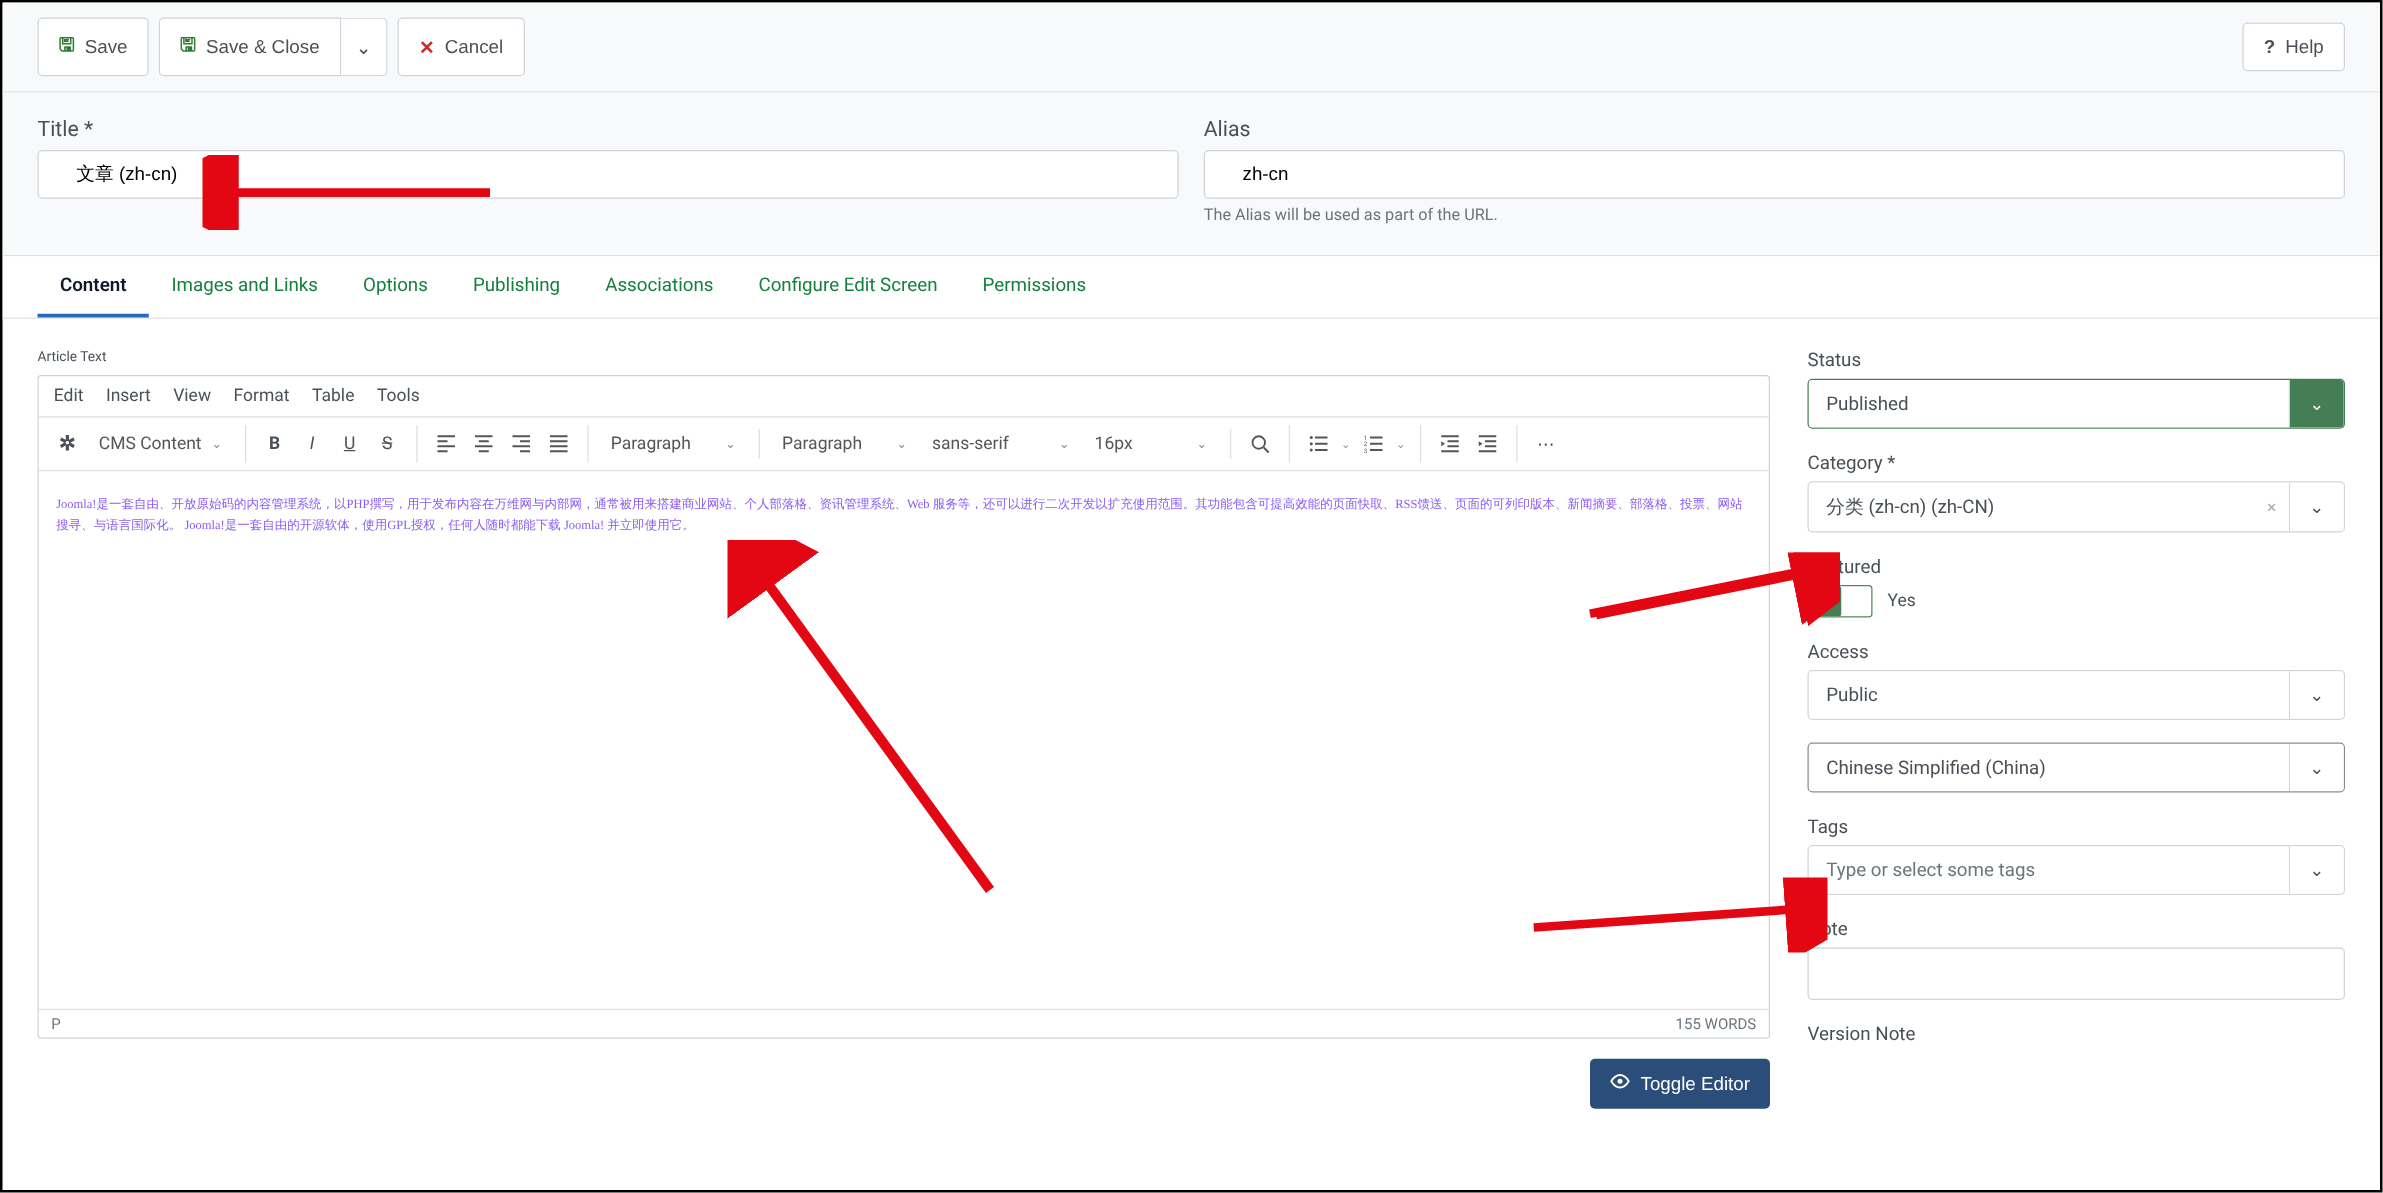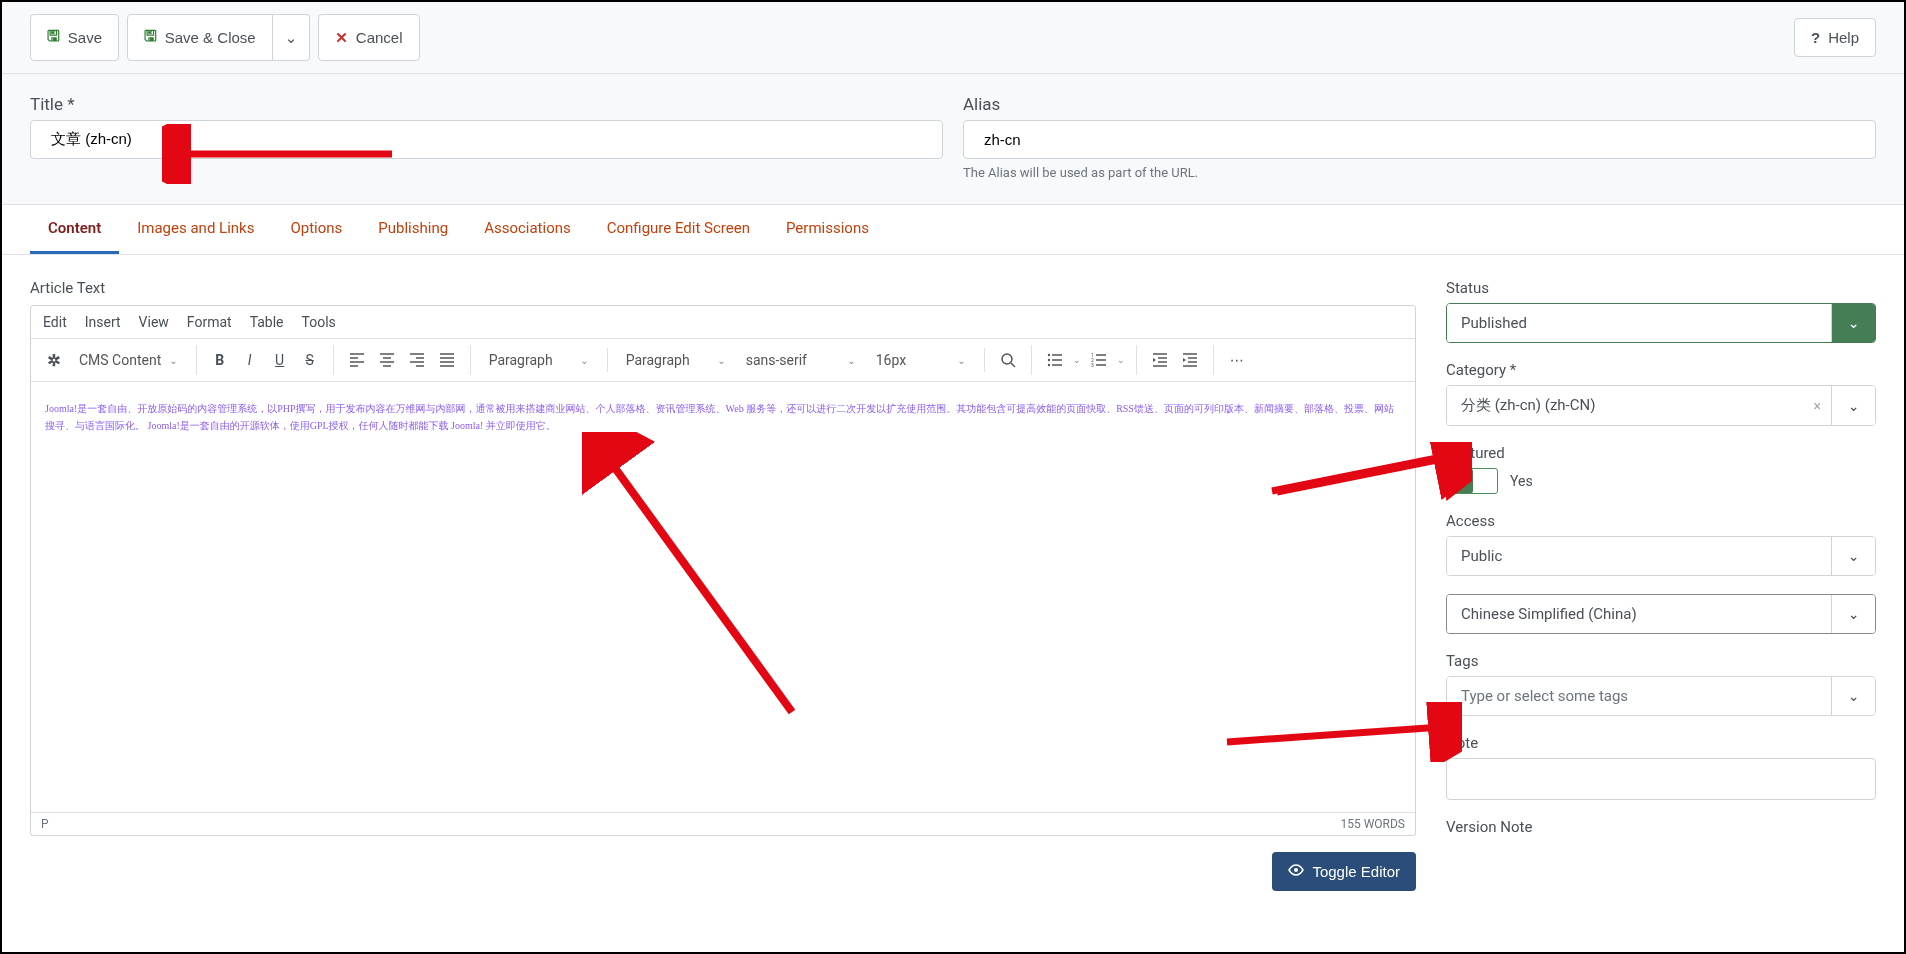--- a/index.html
+++ b/index.html
@@ -9,29 +9,29 @@
 .btn { display: inline-flex; align-items: center; gap: 8px; padding: 10px 16px; background: #fff; border: 1px solid #ced4da; border-radius: 4px; cursor: pointer; font-size: 15px; color: #495057; }
 .btn-group { display: flex; }
 .btn-group .btn:first-child { border-top-right-radius: 0; border-bottom-right-radius: 0; }
 .btn-group .btn.chev { border-top-left-radius: 0; border-bottom-left-radius: 0; border-left: 0; padding: 10px 12px; }
 .save-icn { color: #2f7d32; font-weight: bold; }
 .cancel-icn { color: #c9302c; font-weight: bold; }
 .help-icn { color: #495057; font-weight: bold; }
 .form-header { display: flex; gap: 20px; padding: 20px 28px 24px 28px; background: #f8f9fa; border-bottom: 1px solid #dee2e6; }
 .field-group { flex: 1; }
 .field-label { display: block; margin-bottom: 6px; font-size: 17px; color: #495057; }
-.field-input { width: 100%; padding: 10px 20px; border: 1px solid #ced4da; border-radius: 4px; font-size: 15px; background: #fff; }
+.field-input { width: 100%; padding: 10px 30px; border: 1px solid #ced4da; border-radius: 4px; font-size: 15px; background: #fff; }
 .field-help { margin-top: 6px; font-size: 13px; color: #6c757d; }
 .tabs { display: flex; padding: 0 28px; background: #fff; border-bottom: 1px solid #dee2e6; }
-.tab { padding: 14px 18px; cursor: pointer; font-size: 15px; color: #c2410c; border-bottom: 3px solid transparent; }
-.tab.active { font-weight: 600; border-bottom: 3px solid #2a69b8; color: #7f1d1d; }
+.tab { padding: 14px 18px; cursor: pointer; font-size: 15px; color: #15803d; border-bottom: 3px solid transparent; }
+.tab.active { font-weight: 600; border-bottom: 3px solid #2a69b8; color: #0f172a; }
 .content-area { display: flex; padding: 24px 28px; gap: 30px; }
 .editor-col { flex: 1; min-width: 0; }
 .sidebar-col { width: 430px; flex-shrink: 0; }
-.editor-label { margin-bottom: 8px; font-size: 15px; }
+.editor-label { margin-bottom: 8px; font-size: 11px; }
 .editor-box { border: 1px solid #ced4da; border-radius: 3px; }
 .editor-menubar { display: flex; gap: 18px; padding: 8px 12px; border-bottom: 1px solid #e0e0e0; font-size: 14px; }
 .editor-menubar span { cursor: pointer; }
 .editor-toolbar { display: flex; align-items: center; padding: 6px 8px; border-bottom: 1px solid #e0e0e0; gap: 4px; flex-wrap: wrap; }
 .tb-group { display: flex; align-items: center; border-right: 1px solid #e0e0e0; padding-right: 8px; margin-right: 4px; }
 .tb-group:last-child { border-right: none; }
 .tb-btn { width: 30px; height: 30px; display: inline-flex; align-items: center; justify-content: center; cursor: pointer; border-radius: 3px; font-size: 14px; }
 .tb-select { display: inline-flex; align-items: center; justify-content: space-between; padding: 4px 10px; min-width: 110px; cursor: pointer; font-size: 14px; color: #555; }
 .tb-select .chev-d { font-size: 10px; color: #888; margin-left: 8px; }
 .editor-content { padding: 18px 14px; min-height: 430px; font-size: 10px; line-height: 1.7; color: #8b5cf6; font-family: Liberation Serif, serif; }

